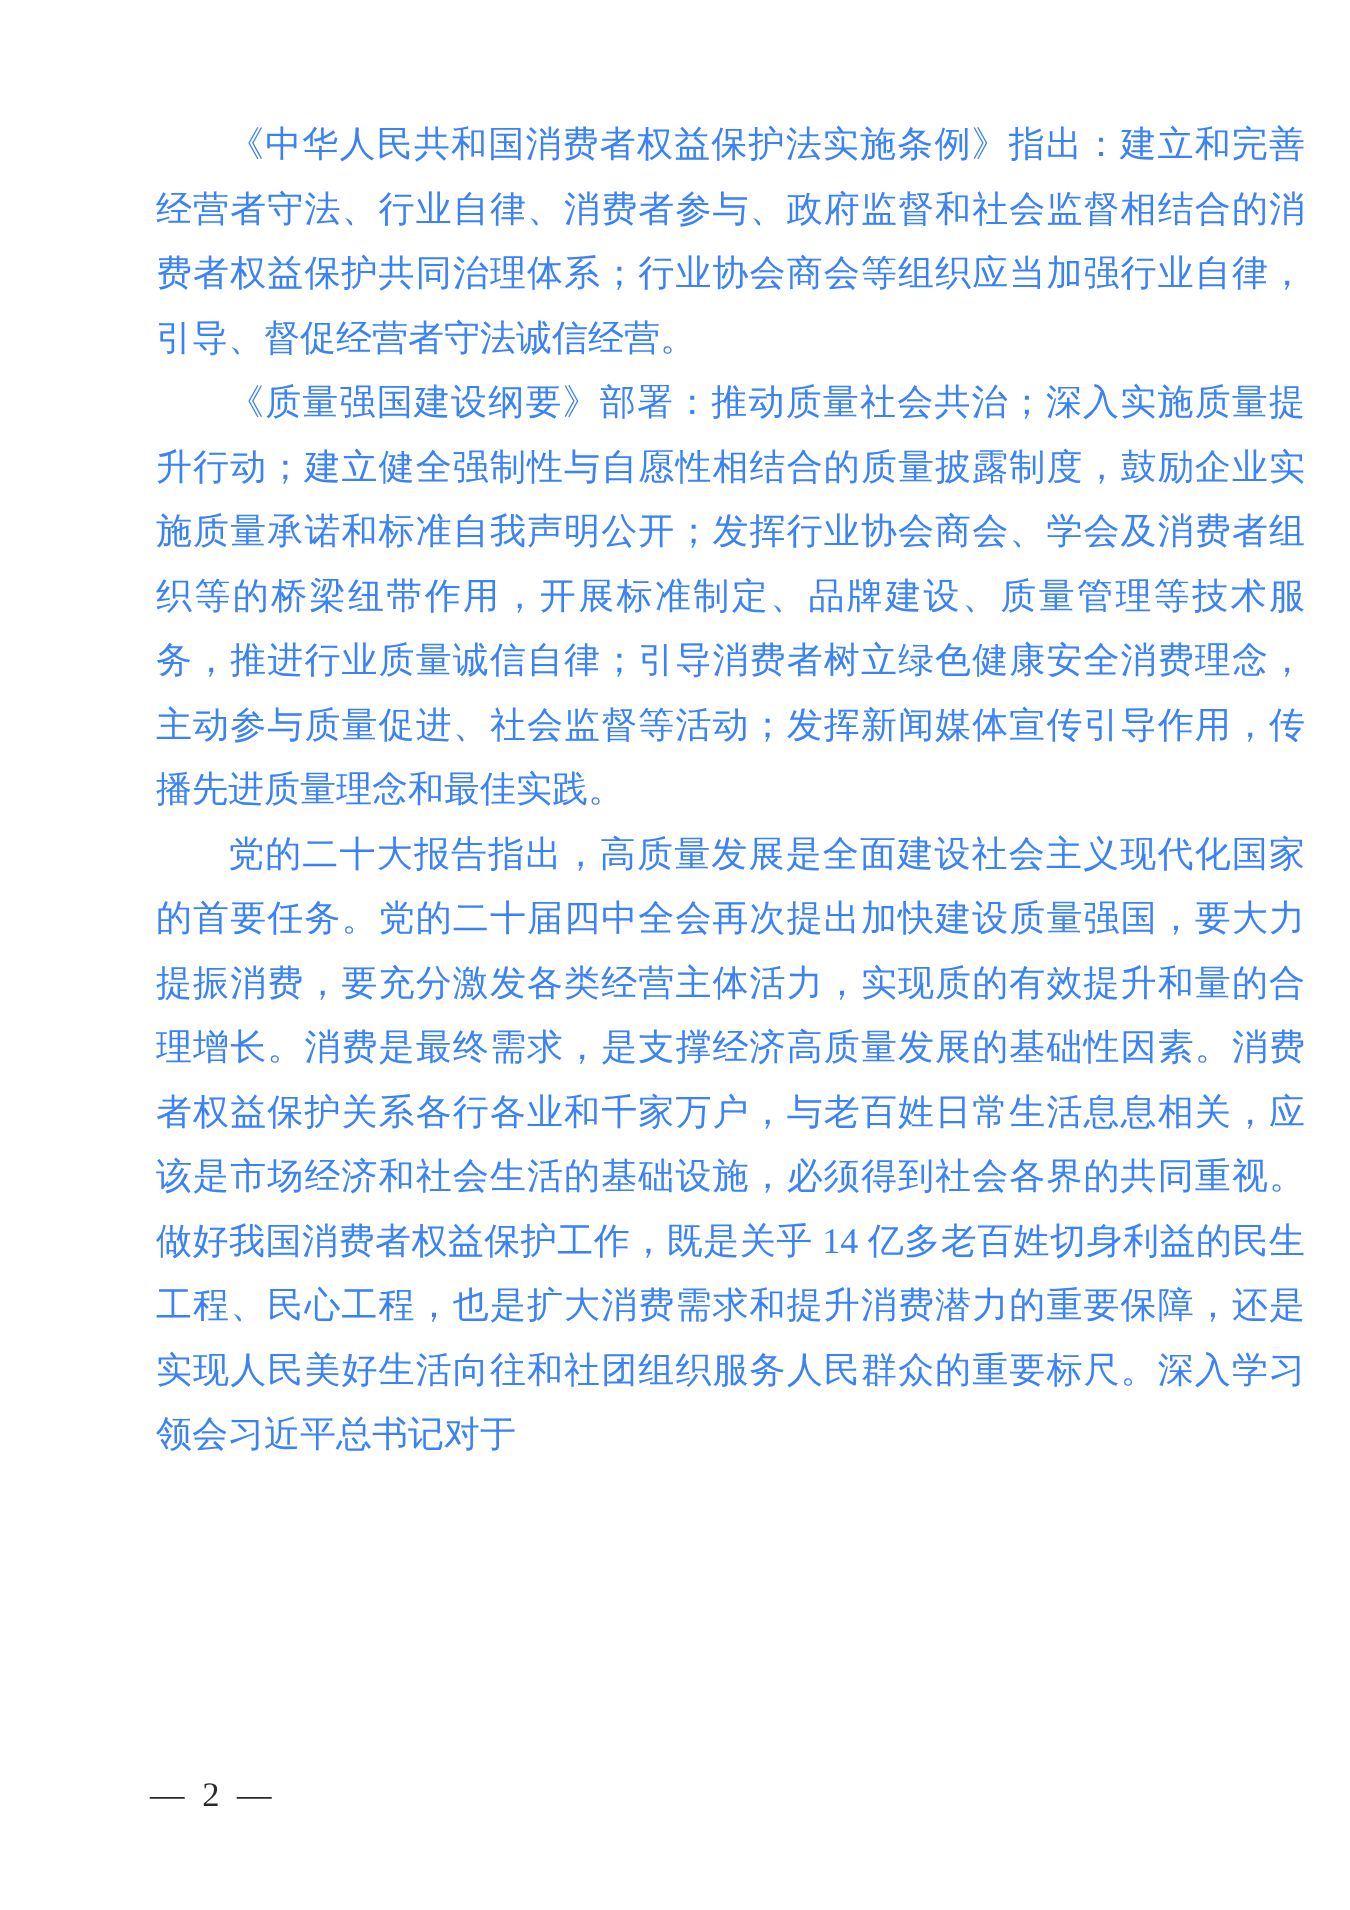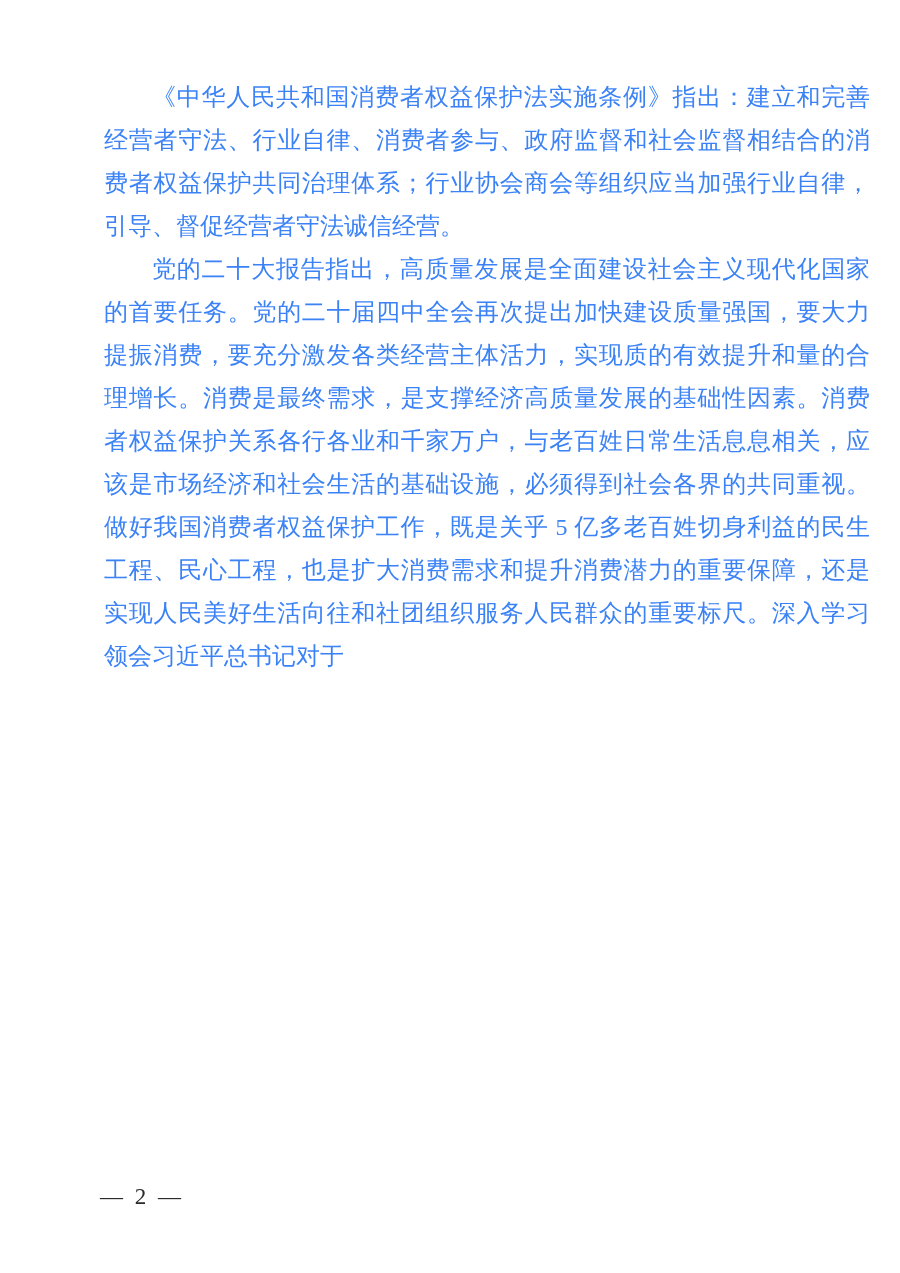--- a/index.html
+++ b/index.html
@@ -45,16 +45,17 @@
     letter-spacing: 3px;
     white-space: pre;
   }
 </style>
 </head>
 <body>
 
 <div class="page">
   <div class="body-text">
     <p>《中华人民共和国消费者权益保护法实施条例》指出：建立和完善经营者守法、行业自律、消费者参与、政府监督和社会监督相结合的消费者权益保护共同治理体系；行业协会商会等组织应当加强行业自律，引导、督促经营者守法诚信经营。</p>
-    <p>党的二十大报告指出，高质量发展是全面建设社会主义现代化国家的首要任务。党的二十届四中全会再次提出加快建设质量强国，要大力提振消费，要充分激发各类经营主体活力，实现质的有效提升和量的合理增长。消费是最终需求，是支撑经济高质量发展的基础性因素。消费者权益保护关系各行各业和千家万户，与老百姓日常生活息息相关，应该是市场经济和社会生活的基础设施，必须得到社会各界的共同重视。做好我国消费者权益保护工作，既是关乎 5 亿多老百姓切身利益的民生工程、民心工程，也是扩大消费需求和提升消费潜力的重要保障，还是实现人民美好生活向往和社团组织服务人民群众的重要标尺。深入学习领会习近平总书记对于</p>
+    <p>《质量强国建设纲要》部署：推动质量社会共治；深入实施质量提升行动；建立健全强制性与自愿性相结合的质量披露制度，鼓励企业实施质量承诺和标准自我声明公开；发挥行业协会商会、学会及消费者组织等的桥梁纽带作用，开展标准制定、品牌建设、质量管理等技术服务，推进行业质量诚信自律；引导消费者树立绿色健康安全消费理念，主动参与质量促进、社会监督等活动；发挥新闻媒体宣传引导作用，传播先进质量理念和最佳实践。</p>
+    <p>党的二十大报告指出，高质量发展是全面建设社会主义现代化国家的首要任务。党的二十届四中全会再次提出加快建设质量强国，要大力提振消费，要充分激发各类经营主体活力，实现质的有效提升和量的合理增长。消费是最终需求，是支撑经济高质量发展的基础性因素。消费者权益保护关系各行各业和千家万户，与老百姓日常生活息息相关，应该是市场经济和社会生活的基础设施，必须得到社会各界的共同重视。做好我国消费者权益保护工作，既是关乎 14 亿多老百姓切身利益的民生工程、民心工程，也是扩大消费需求和提升消费潜力的重要保障，还是实现人民美好生活向往和社团组织服务人民群众的重要标尺。深入学习领会习近平总书记对于</p>
   </div>
   <div class="page-number">— 2 —</div>
 </div>
 
 </body></html>

